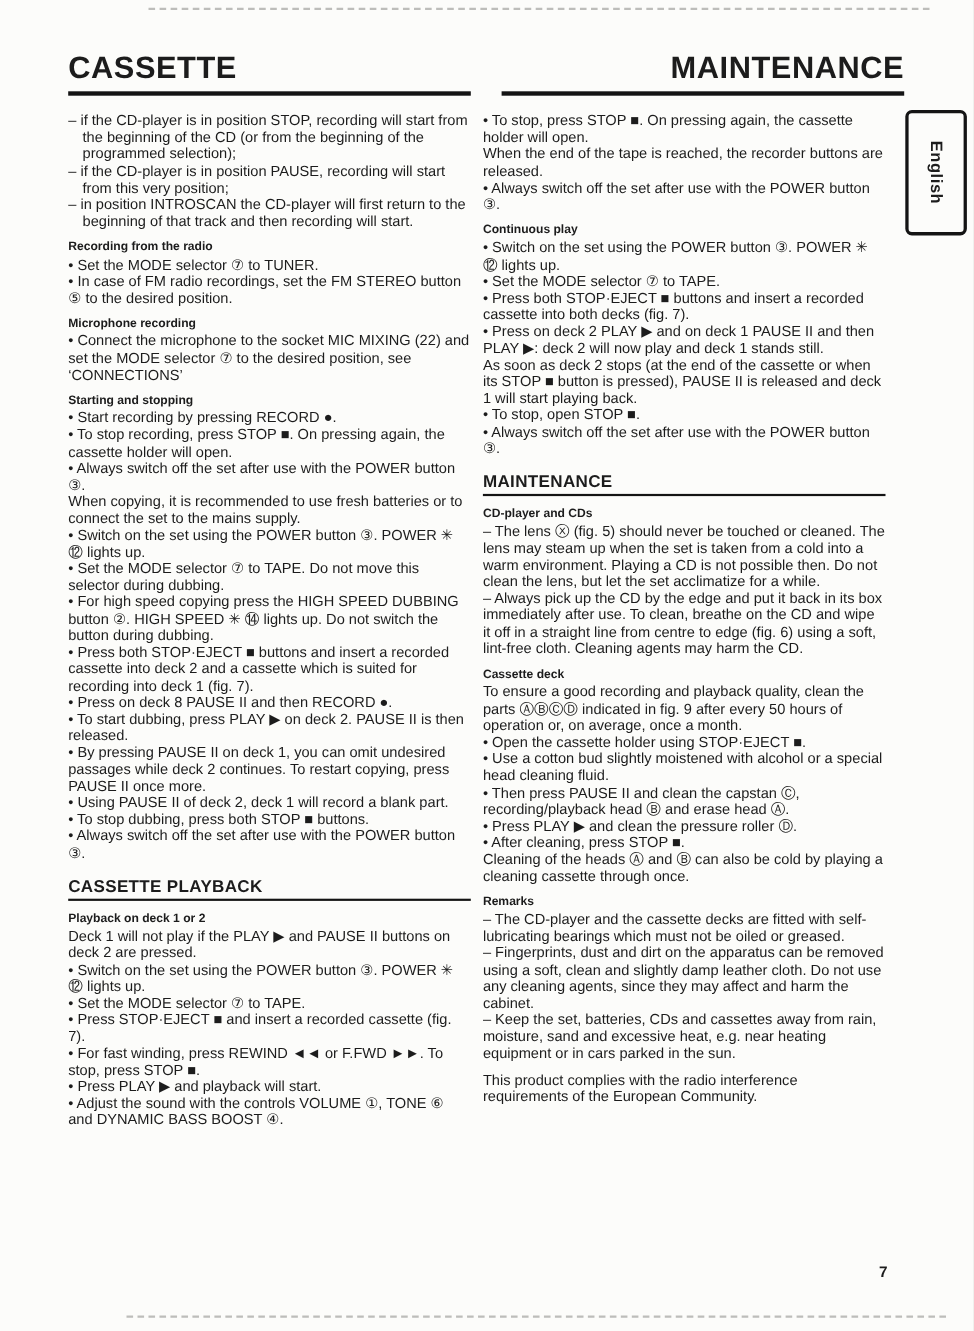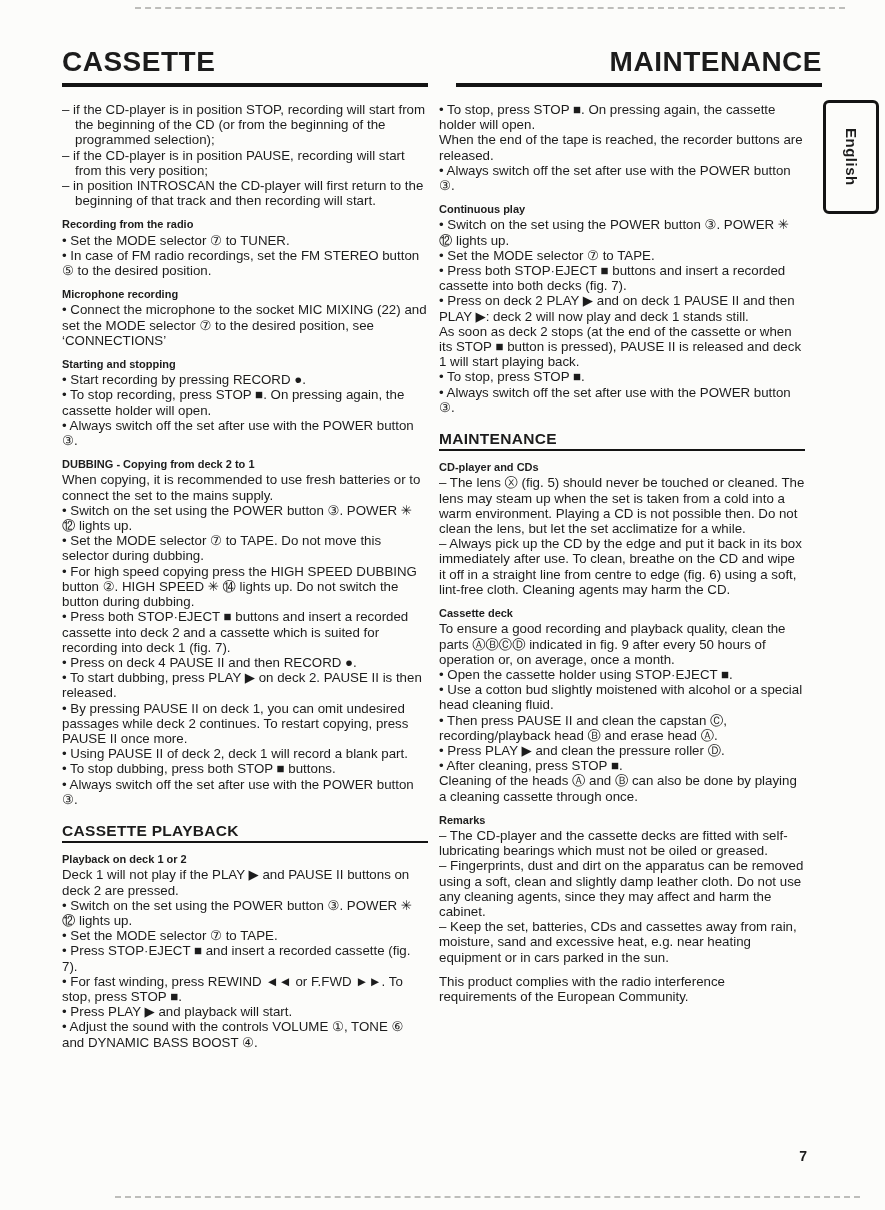--- a/index.html
+++ b/index.html
@@ -77,27 +77,26 @@
         <p class="blk dash-hang">– in position INTROSCAN the CD-player will first return to the beginning of that track and then recording will start.</p>
         <h3 class="blk h3">Recording from the radio</h3>
         <p class="blk bullet">• Set the MODE selector ⑦ to TUNER.</p>
         <p class="blk bullet">• In case of FM radio recordings, set the FM STEREO button ⑤ to the desired position.</p>
         <h3 class="blk h3">Microphone recording</h3>
         <p class="blk bullet">• Connect the microphone to the socket MIC MIXING (22) and set the MODE selector ⑦ to the desired position, see ‘CONNECTIONS’</p>
         <h3 class="blk h3">Starting and stopping</h3>
         <p class="blk bullet">• Start recording by pressing RECORD ●.</p>
         <p class="blk bullet">• To stop recording, press STOP ■. On pressing again, the cassette holder will open.</p>
         <p class="blk bullet">• Always switch off the set after use with the POWER button ③.</p>
-        <h3 class="blk h3">DUBBING - Copying from deck 2 to 1</h3>
         <p class="blk p">When copying, it is recommended to use fresh batteries or to connect the set to the mains supply.</p>
         <p class="blk bullet">• Switch on the set using the POWER button ③. POWER ✳ ⑫ lights up.</p>
         <p class="blk bullet">• Set the MODE selector ⑦ to TAPE. Do not move this selector during dubbing.</p>
         <p class="blk bullet">• For high speed copying press the HIGH SPEED DUBBING button ②. HIGH SPEED ✳ ⑭ lights up. Do not switch the button during dubbing.</p>
         <p class="blk bullet">• Press both STOP·EJECT ■ buttons and insert a recorded cassette into deck 2 and a cassette which is suited for recording into deck 1 (fig. 7).</p>
-        <p class="blk bullet">• Press on deck 4 PAUSE II and then RECORD ●.</p>
+        <p class="blk bullet">• Press on deck 8 PAUSE II and then RECORD ●.</p>
         <p class="blk bullet">• To start dubbing, press PLAY ▶ on deck 2. PAUSE II is then released.</p>
         <p class="blk bullet">• By pressing PAUSE II on deck 1, you can omit undesired passages while deck 2 continues. To restart copying, press PAUSE II once more.</p>
         <p class="blk bullet">• Using PAUSE II of deck 2, deck 1 will record a blank part.</p>
         <p class="blk bullet">• To stop dubbing, press both STOP ■ buttons.</p>
         <p class="blk bullet">• Always switch off the set after use with the POWER button ③.</p>
         <h2 class="blk h2">CASSETTE PLAYBACK</h2>
         <h3 class="blk h3">Playback on deck 1 or 2</h3>
         <p class="blk p">Deck 1 will not play if the PLAY ▶ and PAUSE II buttons on deck 2 are pressed.</p>
         <p class="blk bullet">• Switch on the set using the POWER button ③. POWER ✳ ⑫ lights up.</p>
         <p class="blk bullet">• Set the MODE selector ⑦ to TAPE.</p>
@@ -109,34 +108,34 @@
     <section class="col">
         <p class="blk bullet">• To stop, press STOP ■. On pressing again, the cassette holder will open.</p>
         <p class="blk p">When the end of the tape is reached, the recorder buttons are released.</p>
         <p class="blk bullet">• Always switch off the set after use with the POWER button ③.</p>
         <h3 class="blk h3">Continuous play</h3>
         <p class="blk bullet">• Switch on the set using the POWER button ③. POWER ✳ ⑫ lights up.</p>
         <p class="blk bullet">• Set the MODE selector ⑦ to TAPE.</p>
         <p class="blk bullet">• Press both STOP·EJECT ■ buttons and insert a recorded cassette into both decks (fig. 7).</p>
         <p class="blk bullet">• Press on deck 2 PLAY ▶ and on deck 1 PAUSE II and then PLAY ▶: deck 2 will now play and deck 1 stands still.</p>
         <p class="blk p">As soon as deck 2 stops (at the end of the cassette or when its STOP ■ button is pressed), PAUSE II is released and deck 1 will start playing back.</p>
-        <p class="blk bullet">• To stop, press STOP ■.</p>
+        <p class="blk bullet">• To stop, open STOP ■.</p>
         <p class="blk bullet">• Always switch off the set after use with the POWER button ③.</p>
         <h2 class="blk h2">MAINTENANCE</h2>
         <h3 class="blk h3">CD-player and CDs</h3>
         <p class="blk dash">– The lens ⓧ (fig. 5) should never be touched or cleaned. The lens may steam up when the set is taken from a cold into a warm environment. Playing a CD is not possible then. Do not clean the lens, but let the set acclimatize for a while.</p>
         <p class="blk dash">– Always pick up the CD by the edge and put it back in its box immediately after use. To clean, breathe on the CD and wipe it off in a straight line from centre to edge (fig. 6) using a soft, lint-free cloth. Cleaning agents may harm the CD.</p>
         <h3 class="blk h3">Cassette deck</h3>
         <p class="blk p">To ensure a good recording and playback quality, clean the parts ⒶⒷⒸⒹ indicated in fig. 9 after every 50 hours of operation or, on average, once a month.</p>
         <p class="blk bullet">• Open the cassette holder using STOP·EJECT ■.</p>
         <p class="blk bullet">• Use a cotton bud slightly moistened with alcohol or a special head cleaning fluid.</p>
         <p class="blk bullet">• Then press PAUSE II and clean the capstan Ⓒ, recording/playback head Ⓑ and erase head Ⓐ.</p>
         <p class="blk bullet">• Press PLAY ▶ and clean the pressure roller Ⓓ.</p>
         <p class="blk bullet">• After cleaning, press STOP ■.</p>
-        <p class="blk p">Cleaning of the heads Ⓐ and Ⓑ can also be done by playing a cleaning cassette through once.</p>
+        <p class="blk p">Cleaning of the heads Ⓐ and Ⓑ can also be cold by playing a cleaning cassette through once.</p>
         <h3 class="blk h3">Remarks</h3>
         <p class="blk dash">– The CD-player and the cassette decks are fitted with self-lubricating bearings which must not be oiled or greased.</p>
         <p class="blk dash">– Fingerprints, dust and dirt on the apparatus can be removed using a soft, clean and slightly damp leather cloth. Do not use any cleaning agents, since they may affect and harm the cabinet.</p>
         <p class="blk dash">– Keep the set, batteries, CDs and cassettes away from rain, moisture, sand and excessive heat, e.g. near heating equipment or in cars parked in the sun.</p>
         <p class="blk p-spaced">This product complies with the radio interference requirements of the European Community.</p>
       </section>
   </main>
 
   <div class="page-number">7</div>
 

